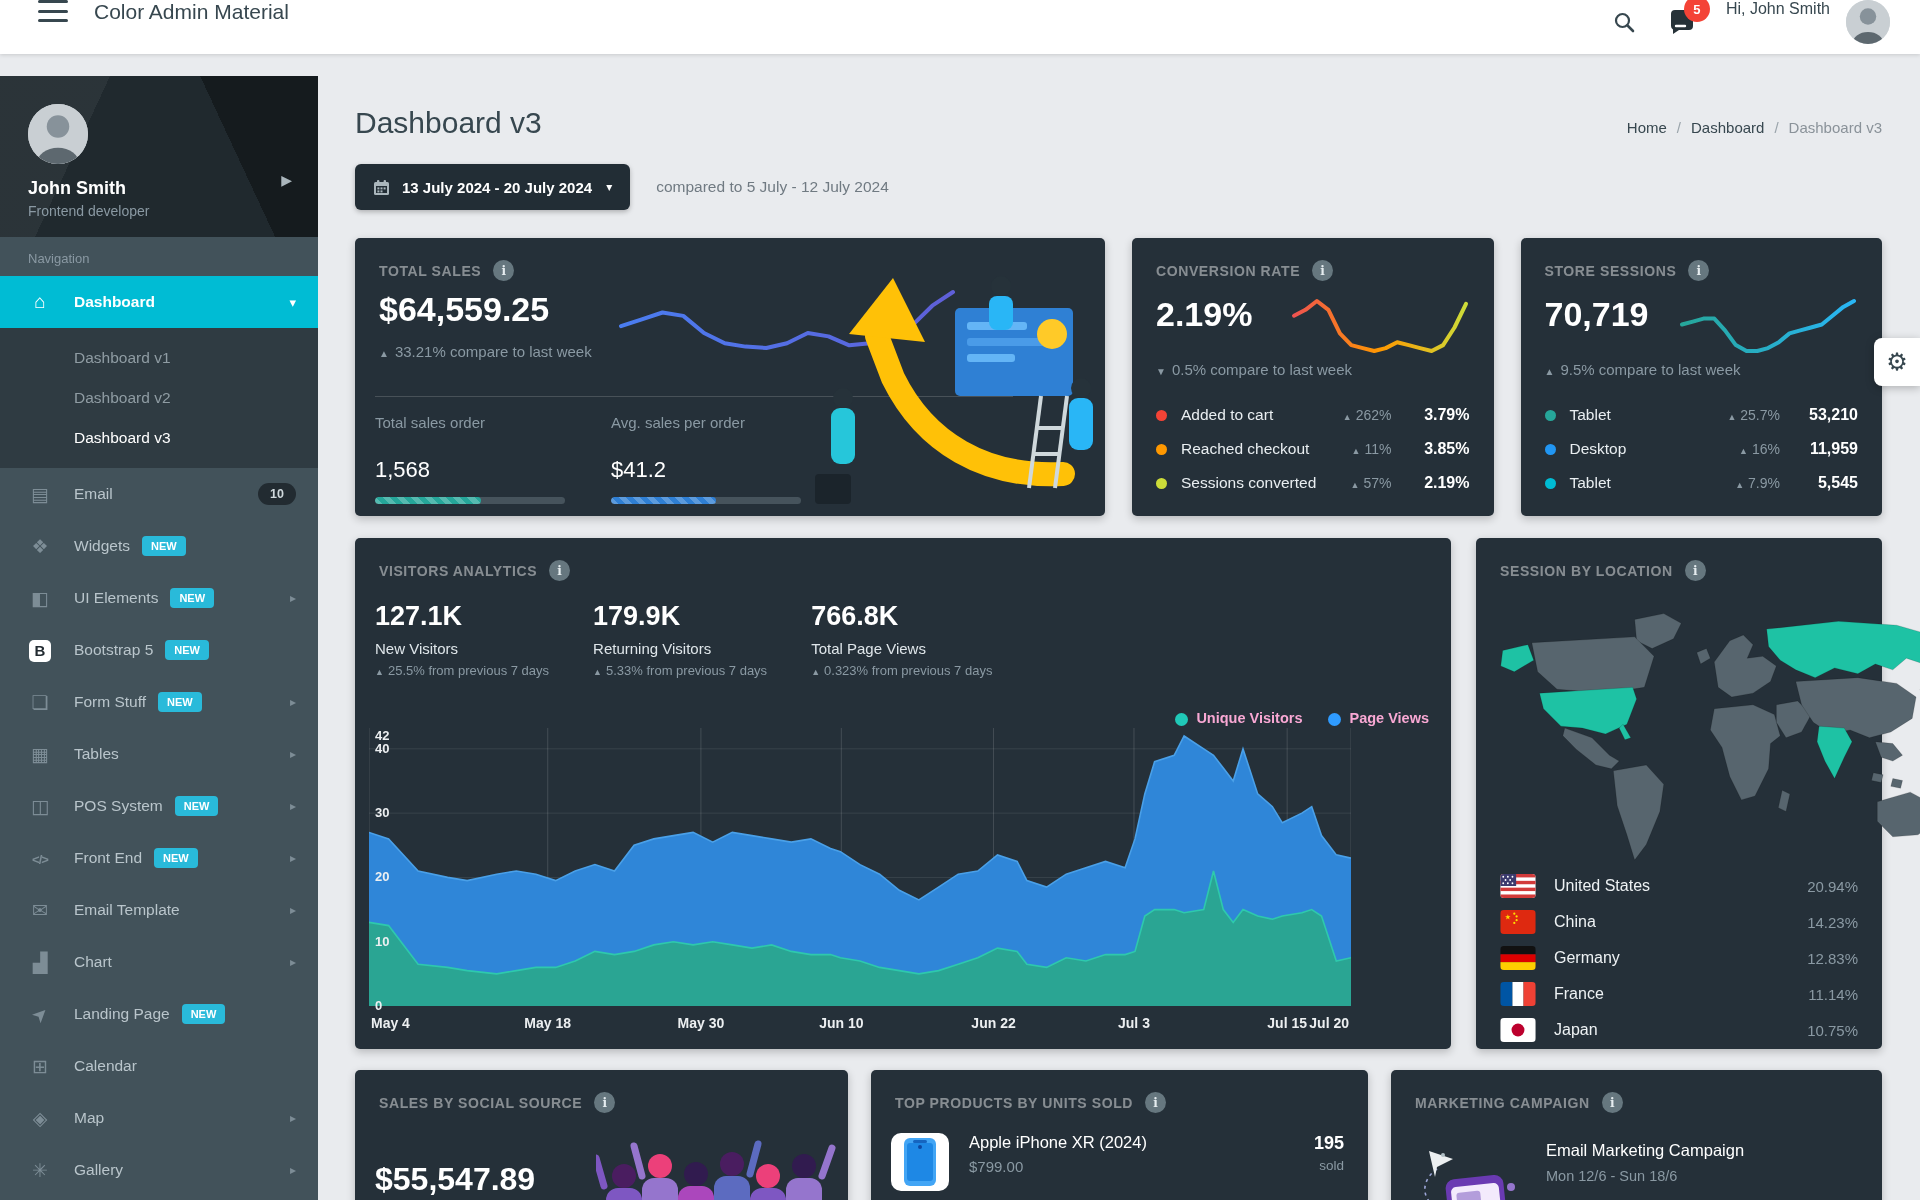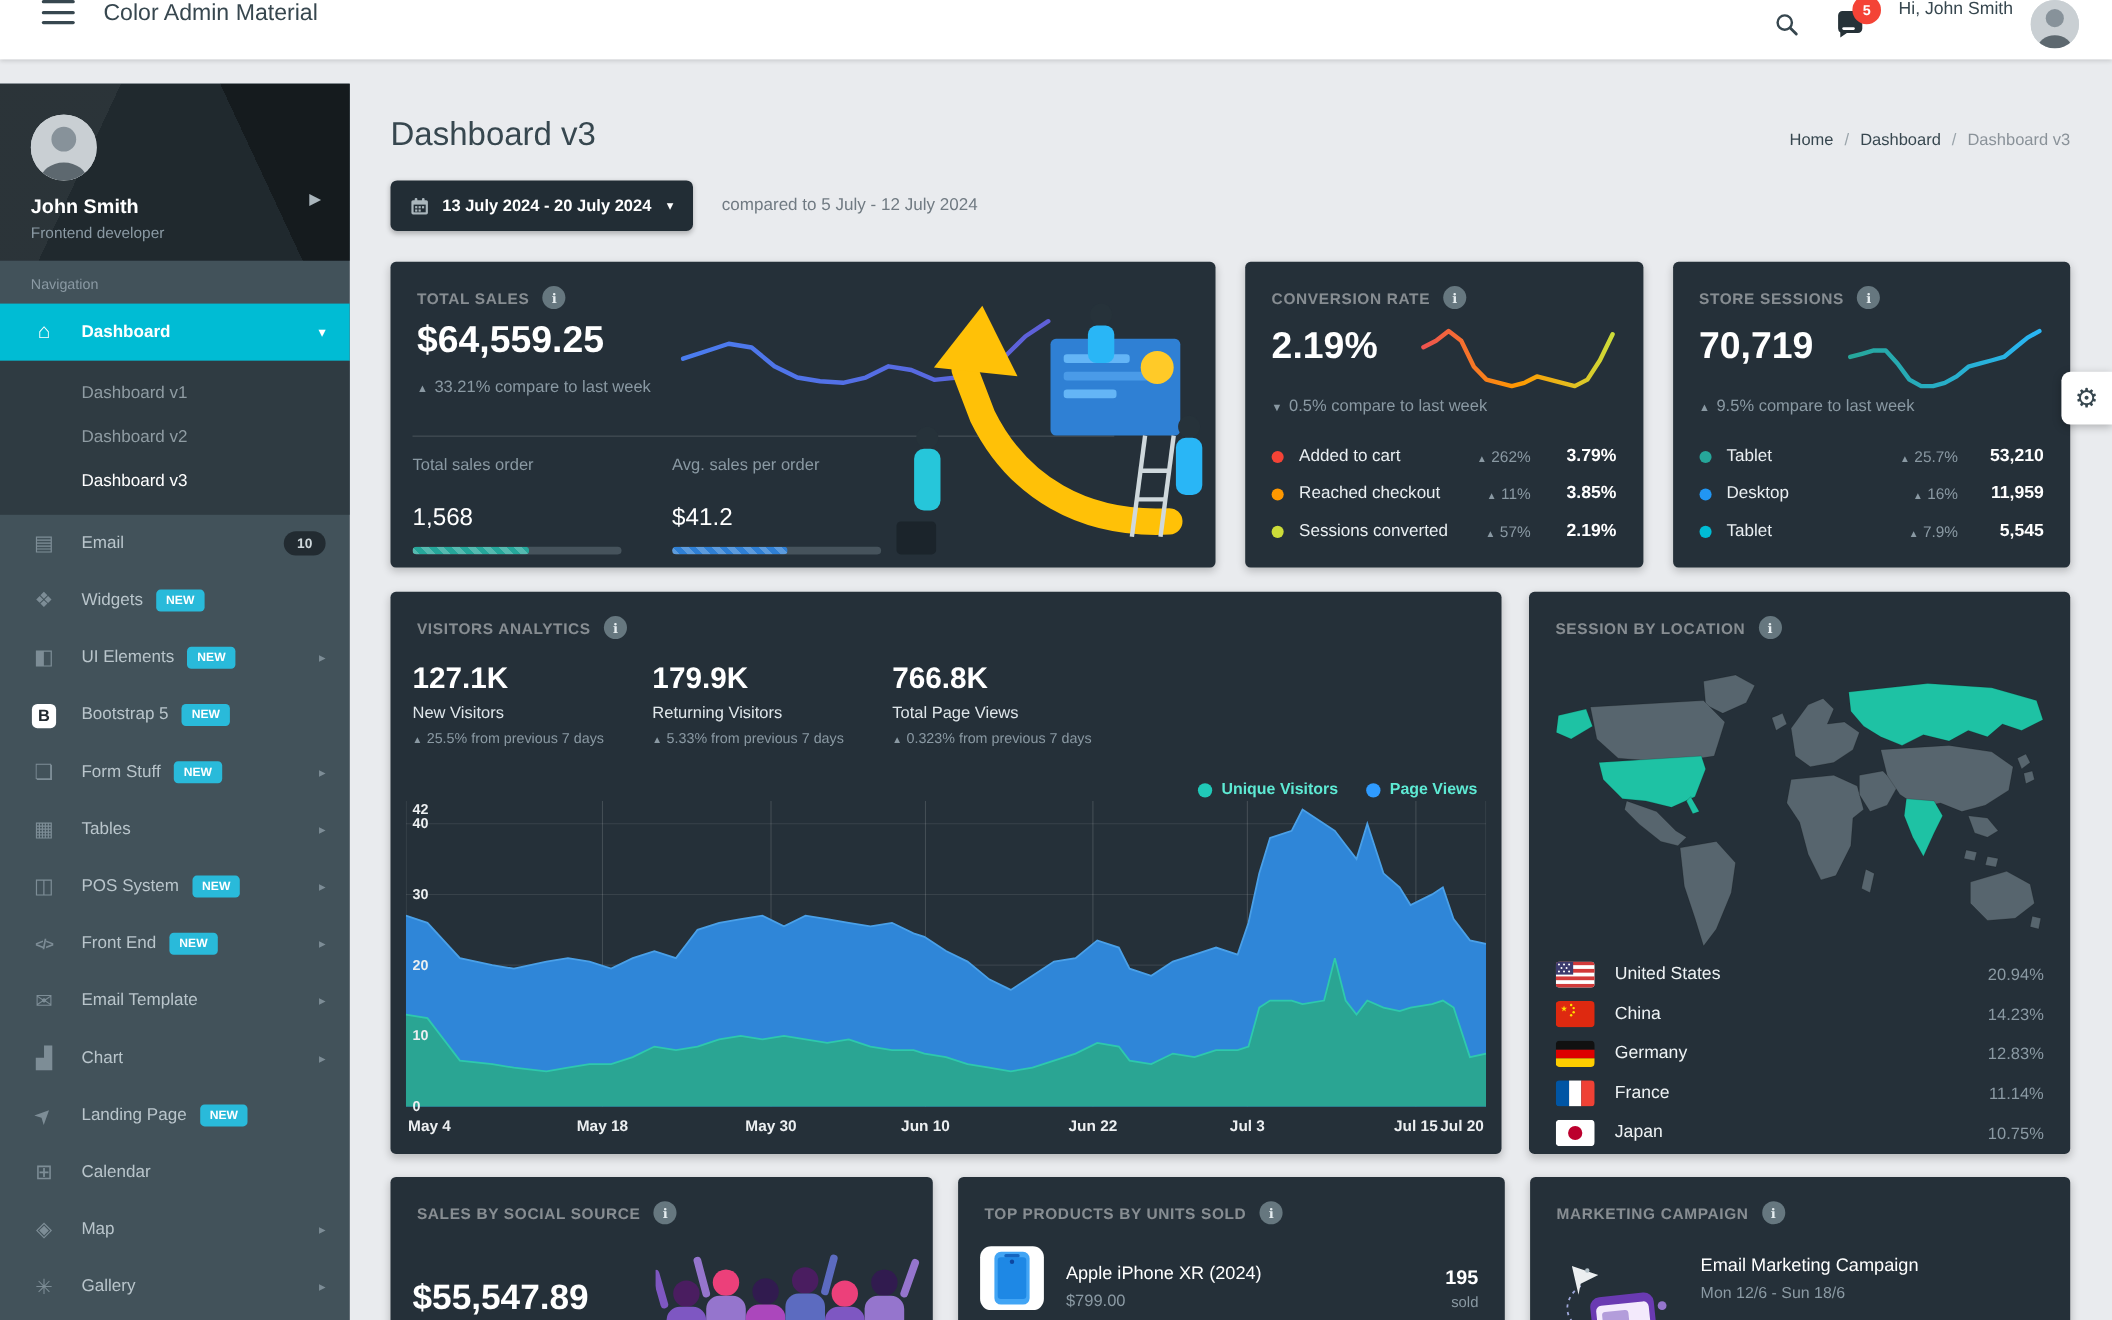--- a/index.html
+++ b/index.html
@@ -74,21 +74,21 @@
   .card{background:var(--card);border-radius:5px;box-shadow:0 3px 8px rgba(0,0,0,.22);position:relative;color:#fff}
   .card-title-row{display:flex;align-items:center;padding:22px 24px 0 24px}
   .card-title{font-size:14px;font-weight:bold;letter-spacing:.6px;color:rgba(255,255,255,.45)}
   .info-ico{width:21px;height:21px;border-radius:50%;background:#66777f;color:#e6edf0;font-size:12px;font-weight:bold;
             display:flex;align-items:center;justify-content:center;margin-left:12px;cursor:pointer;font-family:"DejaVu Serif",serif}
   .row1{display:flex;gap:27px;margin-bottom:22px}
   .row1 .card{height:278px}
   .card-ts{width:750px;flex:none}
   .card-cv,.card-ss{flex:1}
   .row2{display:flex;gap:25px;margin-bottom:21px}
-  .card-va{width:1010px;flex:none;height:511px}
+  .card-va{width:1096px;flex:none;height:511px}
   .card-loc{flex:1;height:511px}
   .row3{display:flex;gap:23px}
   .row3 .card{height:240px}
   .card-social{width:493px;flex:none}
   .card-prod{width:497px;flex:none}
   .card-mkt{flex:1}
 
   .big-num{font-size:34px;font-weight:bold;color:#fff}
   .cmp-line{font-size:15px;color:var(--muted)}
   .cmp-line .arr{font-size:10px;margin-right:6px}
@@ -119,36 +119,36 @@
   .stat-row .val{width:78px;text-align:right;font-size:16px;font-weight:bold}
 
   
   .va-stats{display:flex;gap:44px;padding:20px 24px 0 20px}
   .va-stat .num{font-size:27px;font-weight:bold}
   .va-stat .lbl{font-size:15px;color:#dfe6ea;margin-top:8px}
   .va-stat .cmp{font-size:13px;color:var(--muted);margin-top:6px}
   .va-stat .cmp .arr{font-size:9px;margin-right:4px}
   .va-chart{position:absolute;left:14px;top:190px;width:982px;height:312px}
   .va-legend{position:absolute;top:172px;right:22px;display:flex;gap:26px;align-items:center;z-index:3}
-  .va-legend .li{display:flex;align-items:center;font-size:14.5px;font-weight:bold;color:#5eead4}
+  .va-legend .li{display:flex;align-items:flex-end;font-size:14.5px;font-weight:bold;color:#f9a8d4}
   .va-legend .ldot{width:13px;height:13px;border-radius:50%;margin-right:8px}
 
   
   .loc-map{position:absolute;left:12px;top:62px}
   .country-rows{position:absolute;left:24px;right:24px;top:330px}
   .country-row{display:flex;align-items:center;height:36px}
   .flag{width:36px;height:24px;border-radius:4px;overflow:hidden;flex:none;margin-right:18px}
   .flag svg{display:block;width:100%;height:100%}
   .country-row .nm{font-size:16px;color:#eef2f4}
   .country-row .pct{margin-left:auto;font-size:15px;color:var(--muted)}
 
   
   .social-body{padding:22px 24px 0 20px}
   .social-illus{position:absolute;right:12px;top:40px}
-  .prod-row{display:flex;align-items:flex-end;padding:20px 24px 0 20px}
+  .prod-row{display:flex;align-items:flex-start;padding:20px 24px 0 20px}
   .prod-thumb{width:58px;height:58px;background:#fff;border-radius:10px;flex:none;display:flex;align-items:center;justify-content:center}
   .prod-info{margin-left:20px}
   .prod-name{font-size:16.5px;color:#fff}
   .prod-price{font-size:15px;color:var(--muted);margin-top:6px}
   .prod-right{margin-left:auto;text-align:right}
   .prod-count{font-size:18px;font-weight:bold}
   .prod-unit{font-size:13.5px;color:var(--muted);margin-top:4px}
   .mkt-row{display:flex;padding:16px 24px 0 16px}
   .mkt-illus{width:125px;flex:none}
   .mkt-info{flex:1;margin-left:14px;padding-top:12px}

